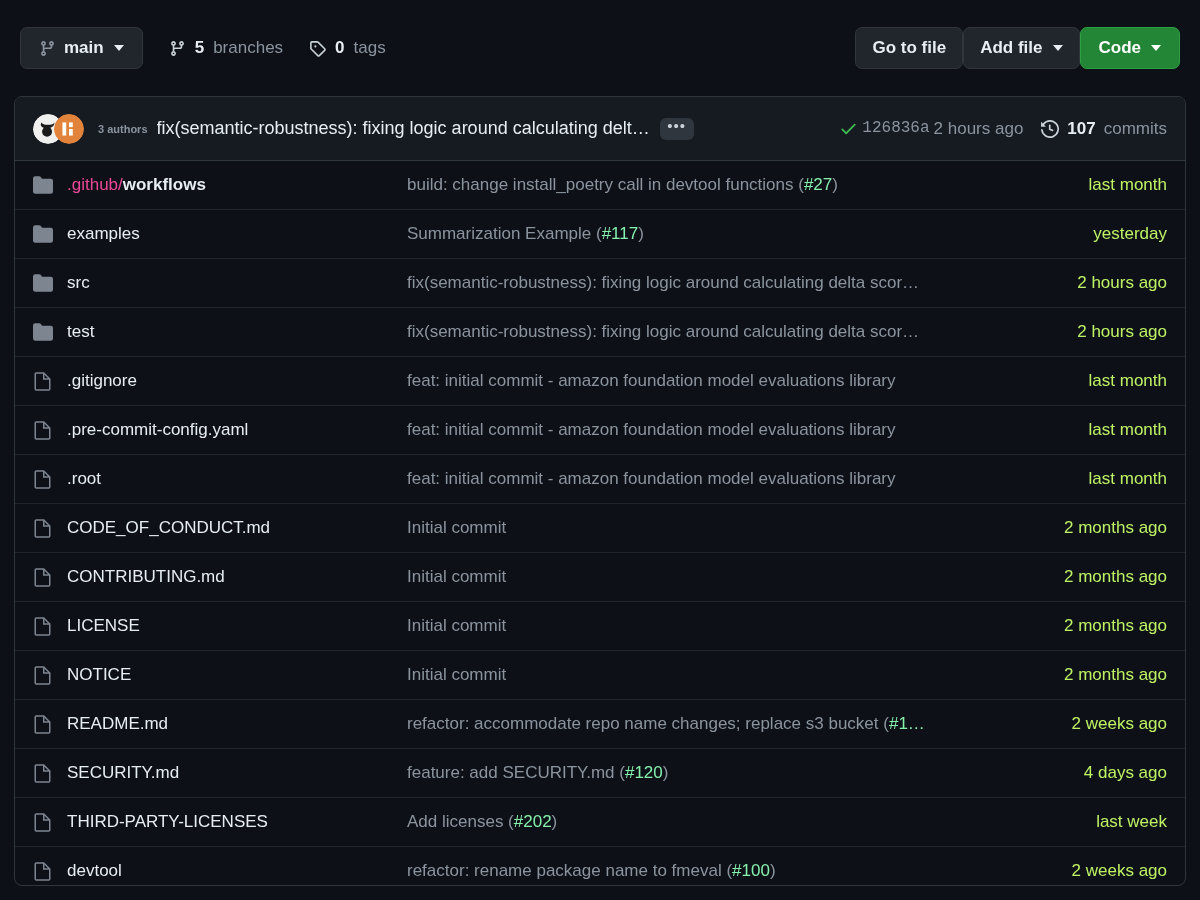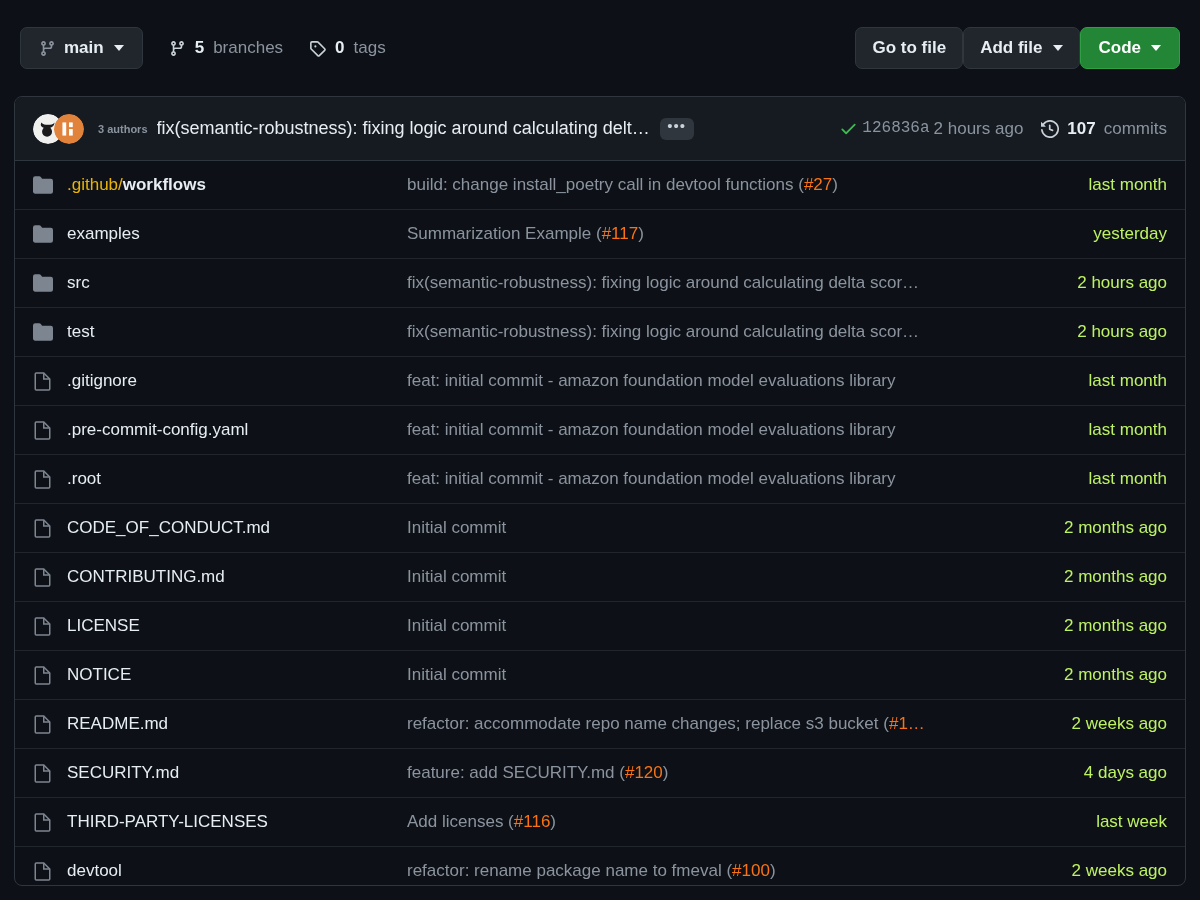--- a/index.html
+++ b/index.html
@@ -193,35 +193,35 @@
   .row-name {
     width: 340px;
     flex: none;
     font-size: 17px;
     color: #e6edf3;
     white-space: nowrap;
     overflow: hidden;
     text-overflow: ellipsis;
     cursor: pointer;
   }
-  .row-name .dim { color: #eab308; font-weight: 400; }
+  .row-name .dim { color: #ec4899; font-weight: 400; }
   .row-name .bold { font-weight: 700; }
 
   .row-msg {
     flex: 1;
     min-width: 0;
     font-size: 17px;
     color: #8b949e;
     white-space: nowrap;
     overflow: hidden;
     text-overflow: ellipsis;
     padding-right: 24px;
     cursor: pointer;
   }
-  .row-msg a, .issue { color: #f97316; text-decoration: none; }
+  .row-msg a, .issue { color: #86efac; text-decoration: none; }
 
   .row-time {
     width: 150px;
     flex: none;
     text-align: right;
     font-size: 17px;
     color: #bef264;
     white-space: nowrap;
   }
 
@@ -463,21 +463,21 @@
         <span class="row-time">4 days ago</span>
       </div>
       <div class="row">
         <span class="row-icon">
           <svg width="20" height="20" viewBox="0 0 16 16" fill="none" stroke="#7d8590" stroke-width="1.2">
             <path d="M2.6 1.6h6l4.8 4.8v8a.8.8 0 0 1-.8.8H2.6a.8.8 0 0 1-.8-.8V2.4a.8.8 0 0 1 .8-.8Z"></path>
             <path d="M8.6 1.8v4.6h4.6"></path>
           </svg>
         </span>
         <span class="row-name">THIRD-PARTY-LICENSES</span>
-        <span class="row-msg">Add licenses (<span class="issue">#116</span>)</span>
+        <span class="row-msg">Add licenses (<span class="issue">#202</span>)</span>
         <span class="row-time">last week</span>
       </div>
       <div class="row">
         <span class="row-icon">
           <svg width="20" height="20" viewBox="0 0 16 16" fill="none" stroke="#7d8590" stroke-width="1.2">
             <path d="M2.6 1.6h6l4.8 4.8v8a.8.8 0 0 1-.8.8H2.6a.8.8 0 0 1-.8-.8V2.4a.8.8 0 0 1 .8-.8Z"></path>
             <path d="M8.6 1.8v4.6h4.6"></path>
           </svg>
         </span>
         <span class="row-name">devtool</span>

